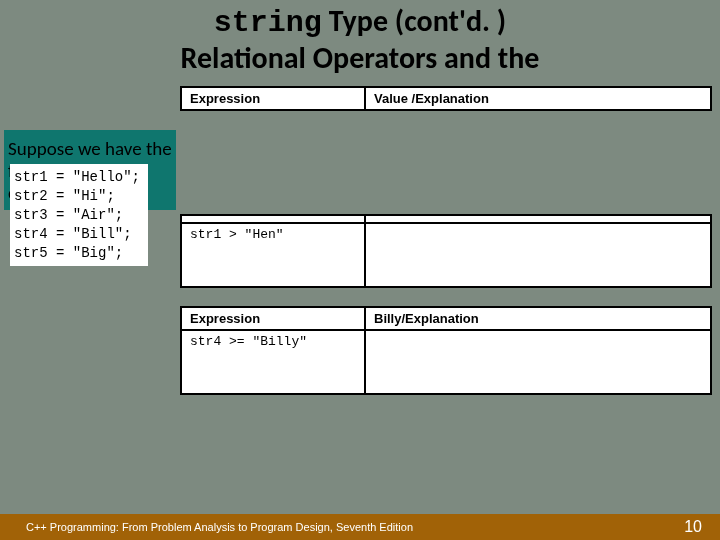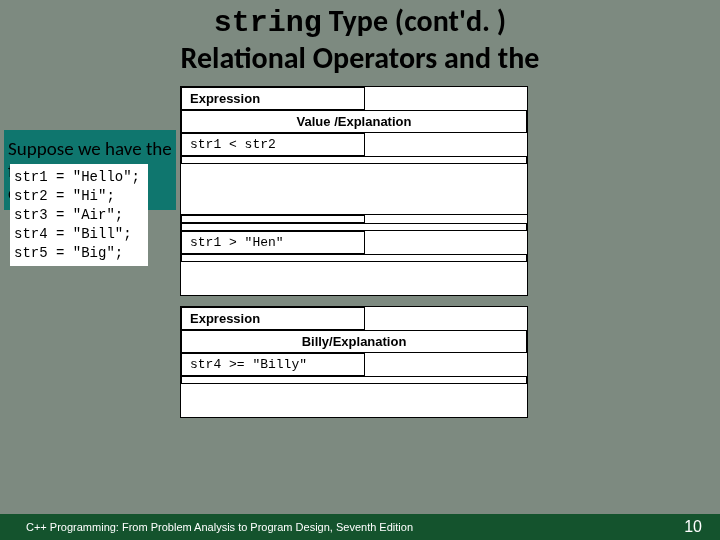--- a/index.html
+++ b/index.html
@@ -54,43 +54,43 @@
     padding: 4px 8px 4px 4px;
     color: #000;
     white-space: pre;
   }
   .tbl {
     position: absolute;
     background: #fff;
     border: 1px solid #000;
     font-size: 13px;
   }
-  .tbl .row { display: flex; flex-direction: column; }
+  .tbl .row { display: flex; }
   .tbl .hdr .cell { font-weight: bold; }
   .tbl .cell {
     border: 1px solid #000;
     padding: 3px 8px;
   }
   .tbl .c1 { width: 184px; font-family: "Courier New", monospace; font-size: 13px; }
   .tbl .hdr .c1 { font-family: Arial, sans-serif; }
-  .tbl .c2 { width: 346px; font-family: Arial, sans-serif; text-align: center; }
+  .tbl .c2 { width: 346px; font-family: Arial, sans-serif; }
   .tbl1 { left: 180px; top: 0; }
   .tbl1 .body1 { height: 86px; }
   .tbl2 { left: 180px; top: 128px; }
   .tbl2 .body1 { height: 64px; }
   .tbl3 { left: 180px; top: 220px; }
   .tbl3 .body1 { height: 64px; }
   .tbl3 .c1b { font-family: "Courier New", monospace; }
   .footer {
     position: absolute;
     bottom: 0;
     left: 0;
     right: 0;
     height: 26px;
-    background: #14532d;
+    background: #a16207;
     color: #fff;
     font-family: Arial, sans-serif;
     font-size: 11px;
     display: flex;
     align-items: center;
     justify-content: space-between;
     padding: 0 18px 0 26px;
   }
   .pagenum { font-size: 16px; }
 </style>
@@ -112,24 +112,20 @@
 str2 = "Hi";
 str3 = "Air";
 str4 = "Bill";
 str5 = "Big";</div>
 
   <div class="tbl tbl1">
     <div class="row hdr">
       <div class="cell c1">Expression</div>
       <div class="cell c2">Value /Explanation</div>
     </div>
-    <div class="row body1">
-      <div class="cell c1">str1 &lt; str2</div>
-      <div class="cell c2"></div>
-    </div>
   </div>
 
   <div class="tbl tbl2">
     <div class="row hdr">
       <div class="cell c1"></div>
       <div class="cell c2"></div>
     </div>
     <div class="row body1">
       <div class="cell c1">str1 &gt; "Hen"</div>
       <div class="cell c2"></div>

